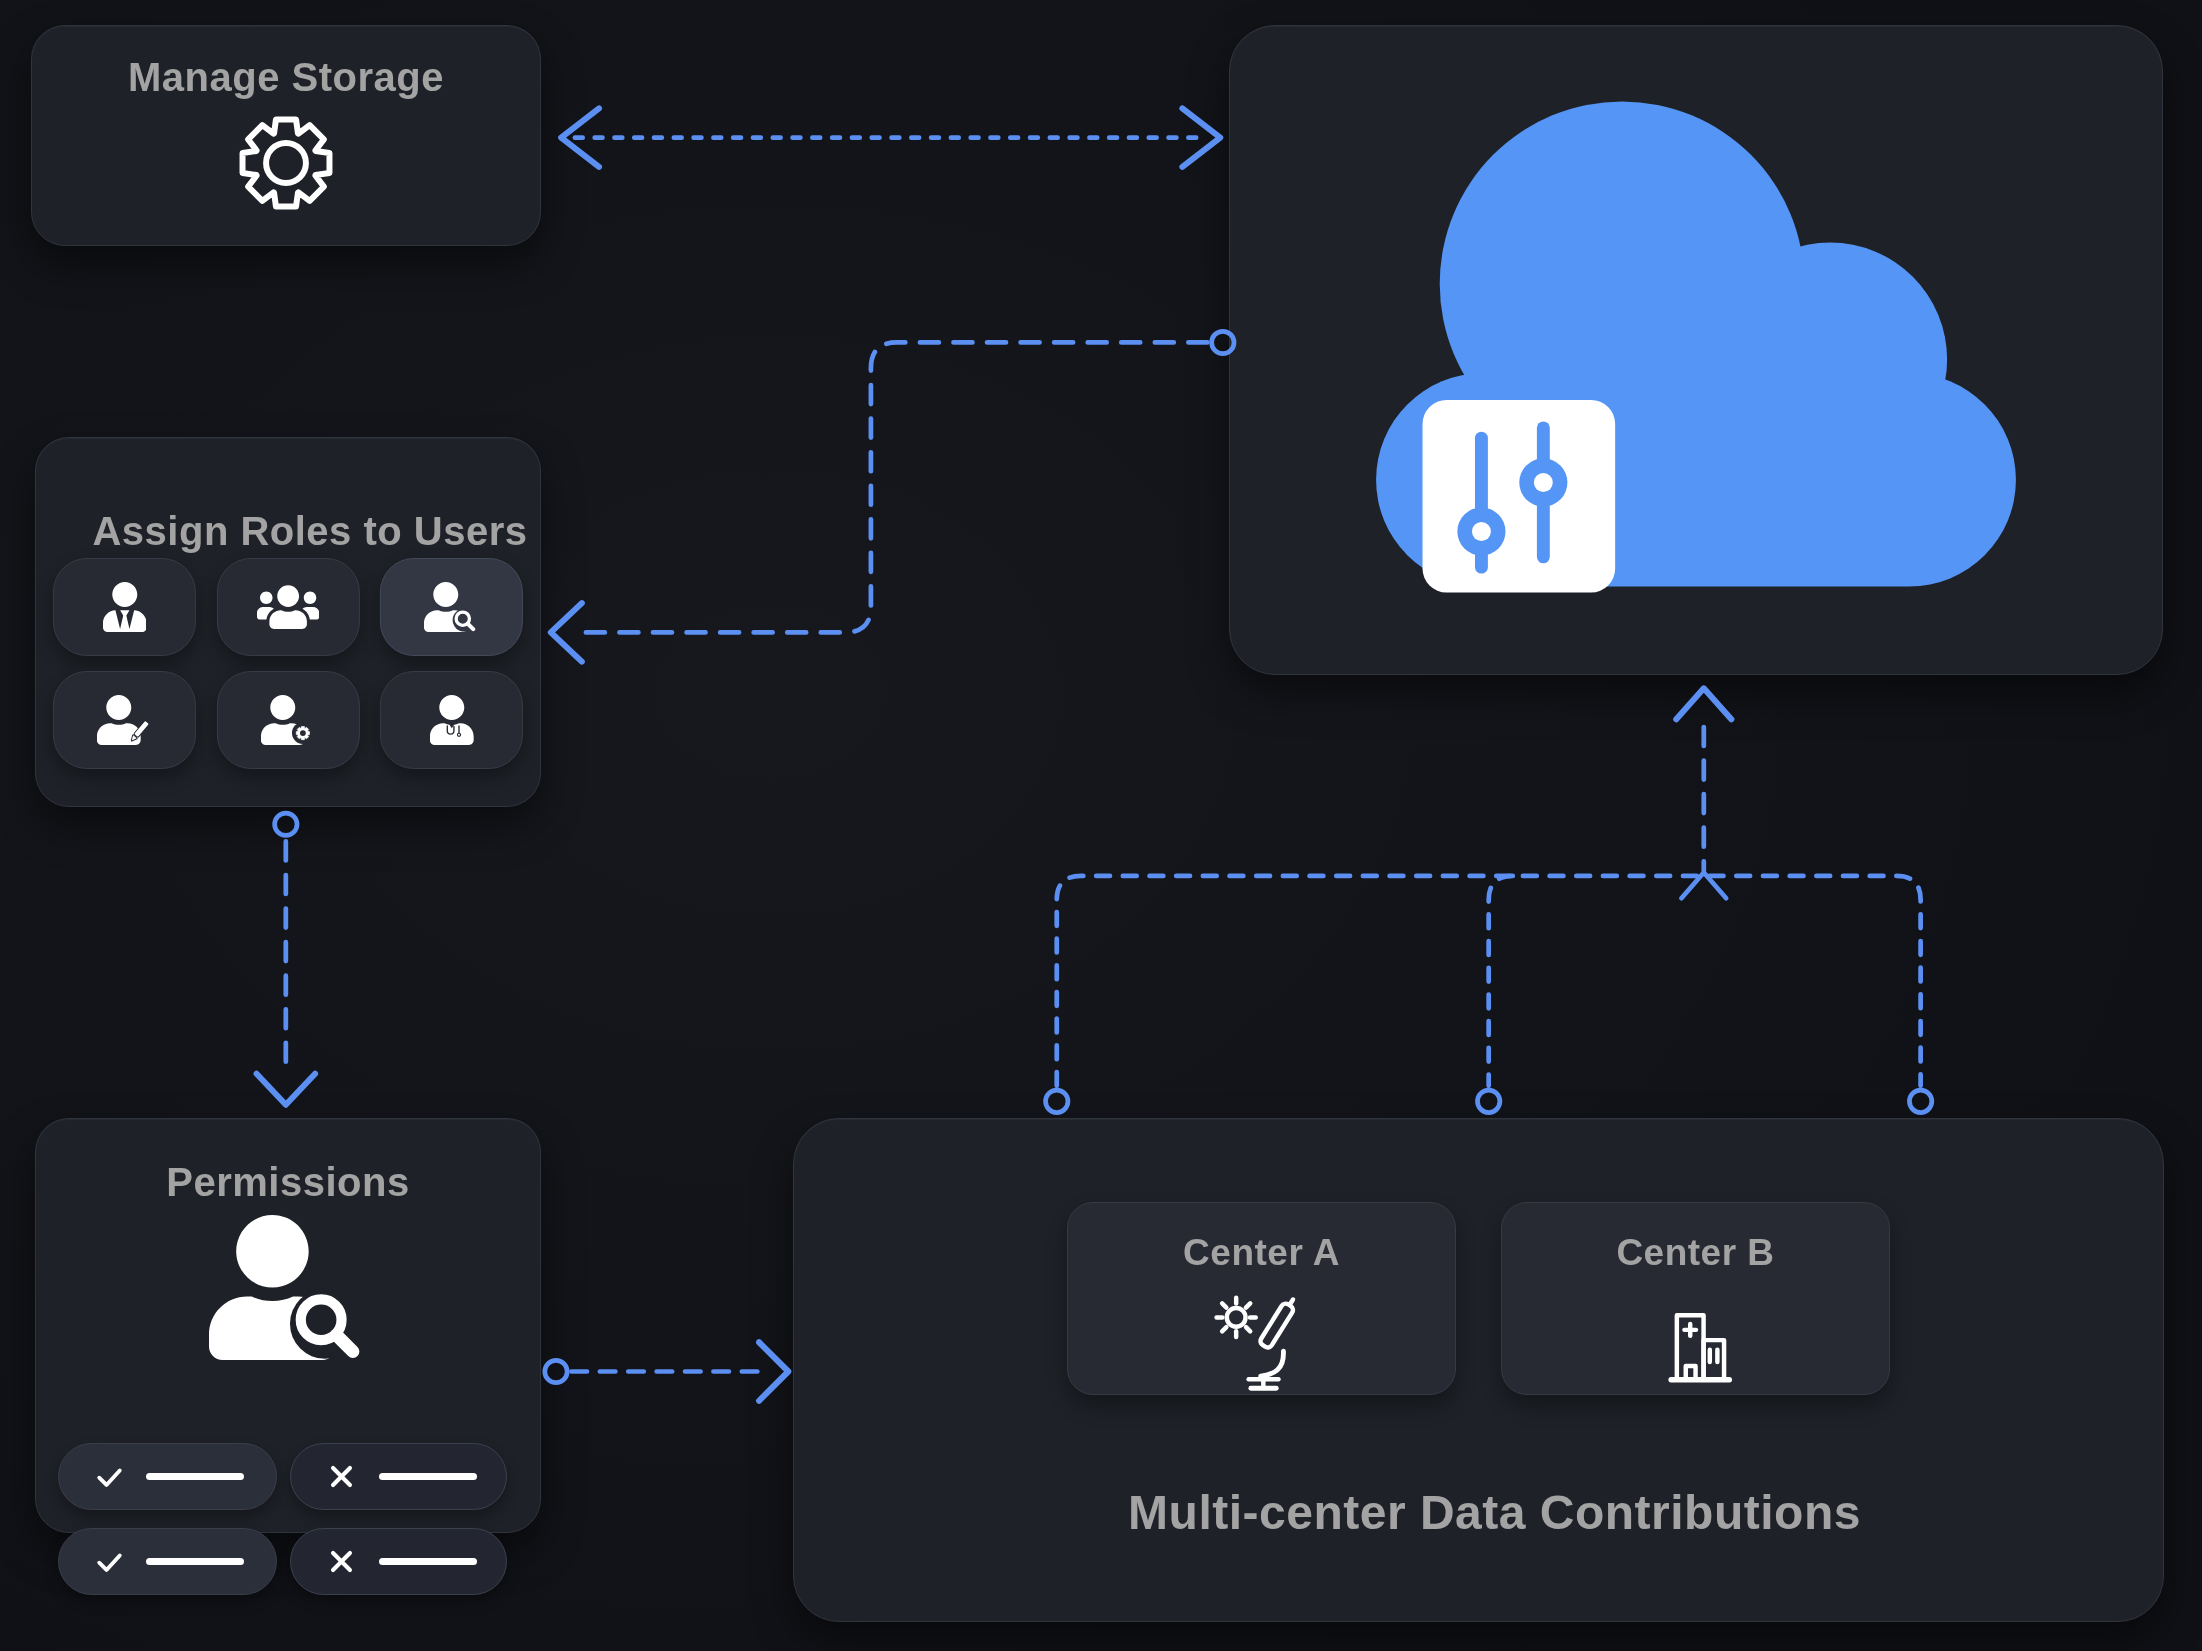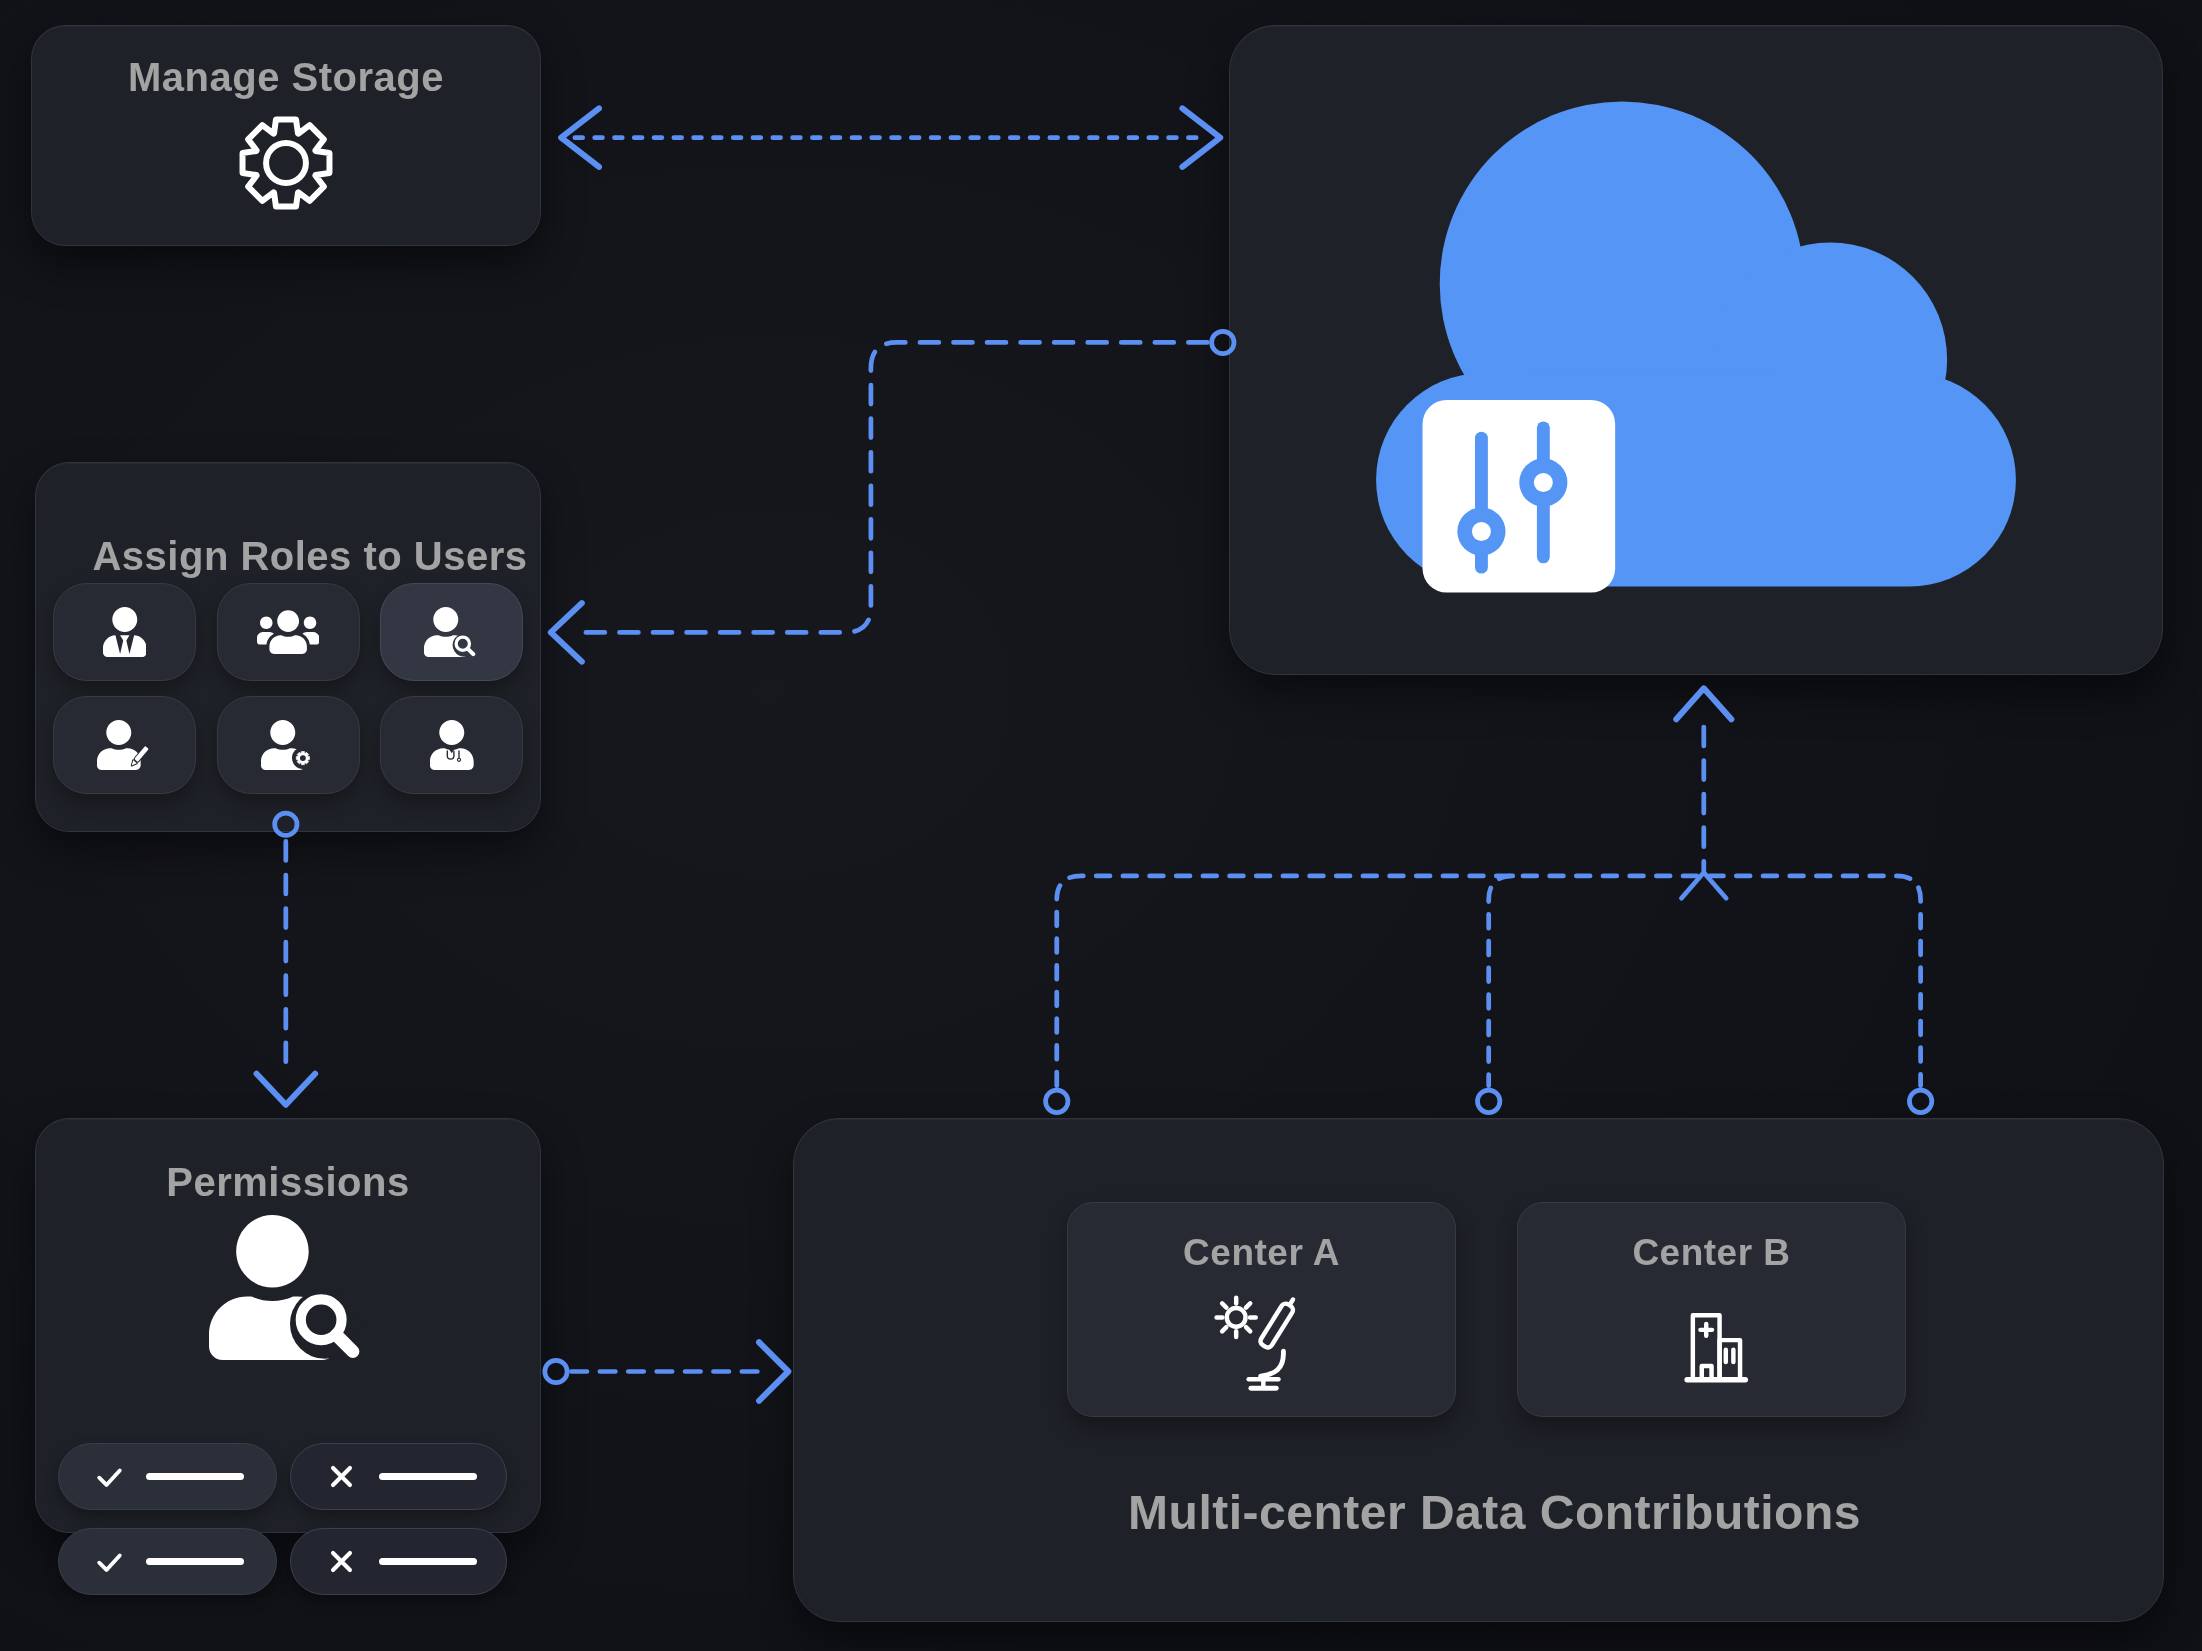--- a/index.html
+++ b/index.html
@@ -18,21 +18,21 @@
   
   .manage{left:31px;top:25px;width:510px;height:221px;}
   .manage .box-title{margin-top:29px;font-size:40px;}
   .manage svg{display:block;margin:12px auto 0;}
 
   
   .cloudbox{left:1229px;top:25px;width:934px;height:650px;border-radius:46px;
     display:flex;align-items:center;justify-content:center;}
 
   
-  .assign{left:35px;top:462px;width:506px;height:370px;padding-left:44px;}
+  .assign{left:35px;top:437px;width:506px;height:370px;padding-left:44px;}
   .assign .box-title{margin-top:71px;font-size:40px;}
   .roles-grid{position:absolute;top:120px;left:50%;transform:translateX(-50%);
     display:grid;grid-template-columns:repeat(3,143px);grid-auto-rows:98px;gap:14.6px 20.6px;}
   .role-tile{background:#272a33;border:1.7px solid #373b46;border-radius:34px;
     display:flex;align-items:center;justify-content:center;
     box-shadow:0 8.6px 17px rgba(0,0,0,.32);box-sizing:border-box;}
   .role-tile.highlight{background:#323743;border-color:#444a59;}
   .role-tile svg{height:50px;display:block;}
 
   
@@ -44,22 +44,22 @@
   .pill{border-radius:34px;display:flex;align-items:center;padding-left:36px;gap:22.4px;
     box-sizing:border-box;box-shadow:0 6.9px 13.8px rgba(0,0,0,.3);}
   .pill.allowed{background:#2b2f3a;border:1.7px solid #3a3e4a;}
   .pill.denied{background:#232630;border:1.7px solid #3c4150;}
   .pill-line{width:98px;height:7.7px;background:#fff;border-radius:4.3px;}
   .pill svg{height:29px;display:block;}
 
   
   .multicenter{left:793px;top:1118px;width:1371px;height:504px;border-radius:46px;}
   .cards-row{position:absolute;top:83px;left:0;right:0;display:flex;justify-content:center;gap:45px;}
-  .center-card{width:389px;height:215px;background:#272a33;border:1.7px solid #363a45;border-radius:26px;
-    box-shadow:0 10.3px 20.6px rgba(0,0,0,.32);box-sizing:border-box;margin-left:16px;}
+  .center-card{width:389px;height:193px;background:#272a33;border:1.7px solid #363a45;border-radius:26px;
+    box-shadow:0 10.3px 20.6px rgba(0,0,0,.32);box-sizing:border-box;}
   .center-card .card-title{margin-top:29px;font-size:37px;}
   .center-card svg{display:block;margin:10.3px auto 0;height:114px;}
   .mc-caption{position:absolute;left:0;right:0;top:366px;font-size:48px;margin-left:32px;}
 
   .connectors{position:absolute;left:0;top:0;pointer-events:none;}
 </style>
 </head>
 <body>
 
 <div class="page">

